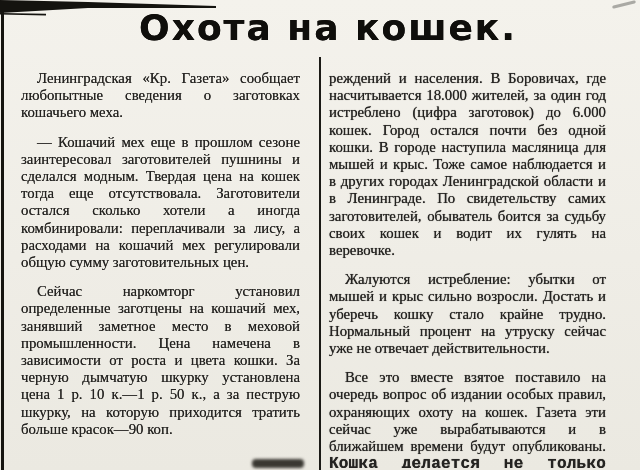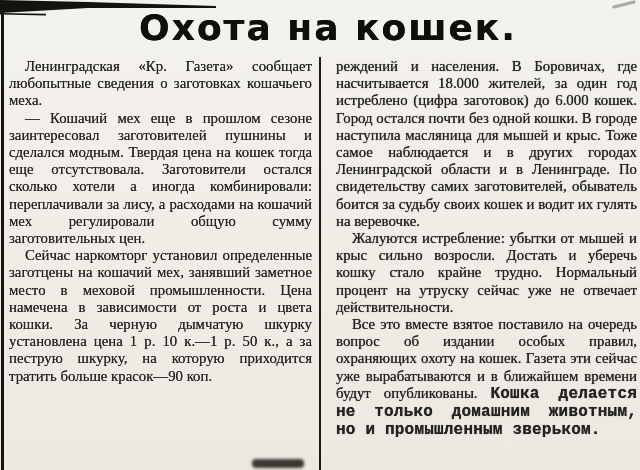--- a/index.html
+++ b/index.html
@@ -37,22 +37,22 @@
     text-shadow:0 0 .6px #0f0e0b;
   }
   .col{
     position:absolute;top:58px;bottom:2px;
     font-size:14.8px;line-height:17.2px;
     text-align:justify;
     text-shadow:0 0 .45px rgba(20,18,14,.75);
     overflow:hidden;
   }
   .col-left{left:9px;width:303px;}
-  .col-right{left:336px;width:301px;text-shadow:0 0 .7px rgba(20,18,14,.85);}
-  .col p{margin:0;text-indent:16px;}
+  .col-right{left:317px;width:301px;text-shadow:0 0 .7px rgba(20,18,14,.85);}
+  .col p{margin:12px;text-indent:16px;}
   .col p.no-indent{text-indent:0;}
   .bold-sans{
     font-family:Liberation Mono, monospace;
     font-weight:bold;
     font-size:16px;
     letter-spacing:.2px;
   }
 </style>
 </head>
 <body>

